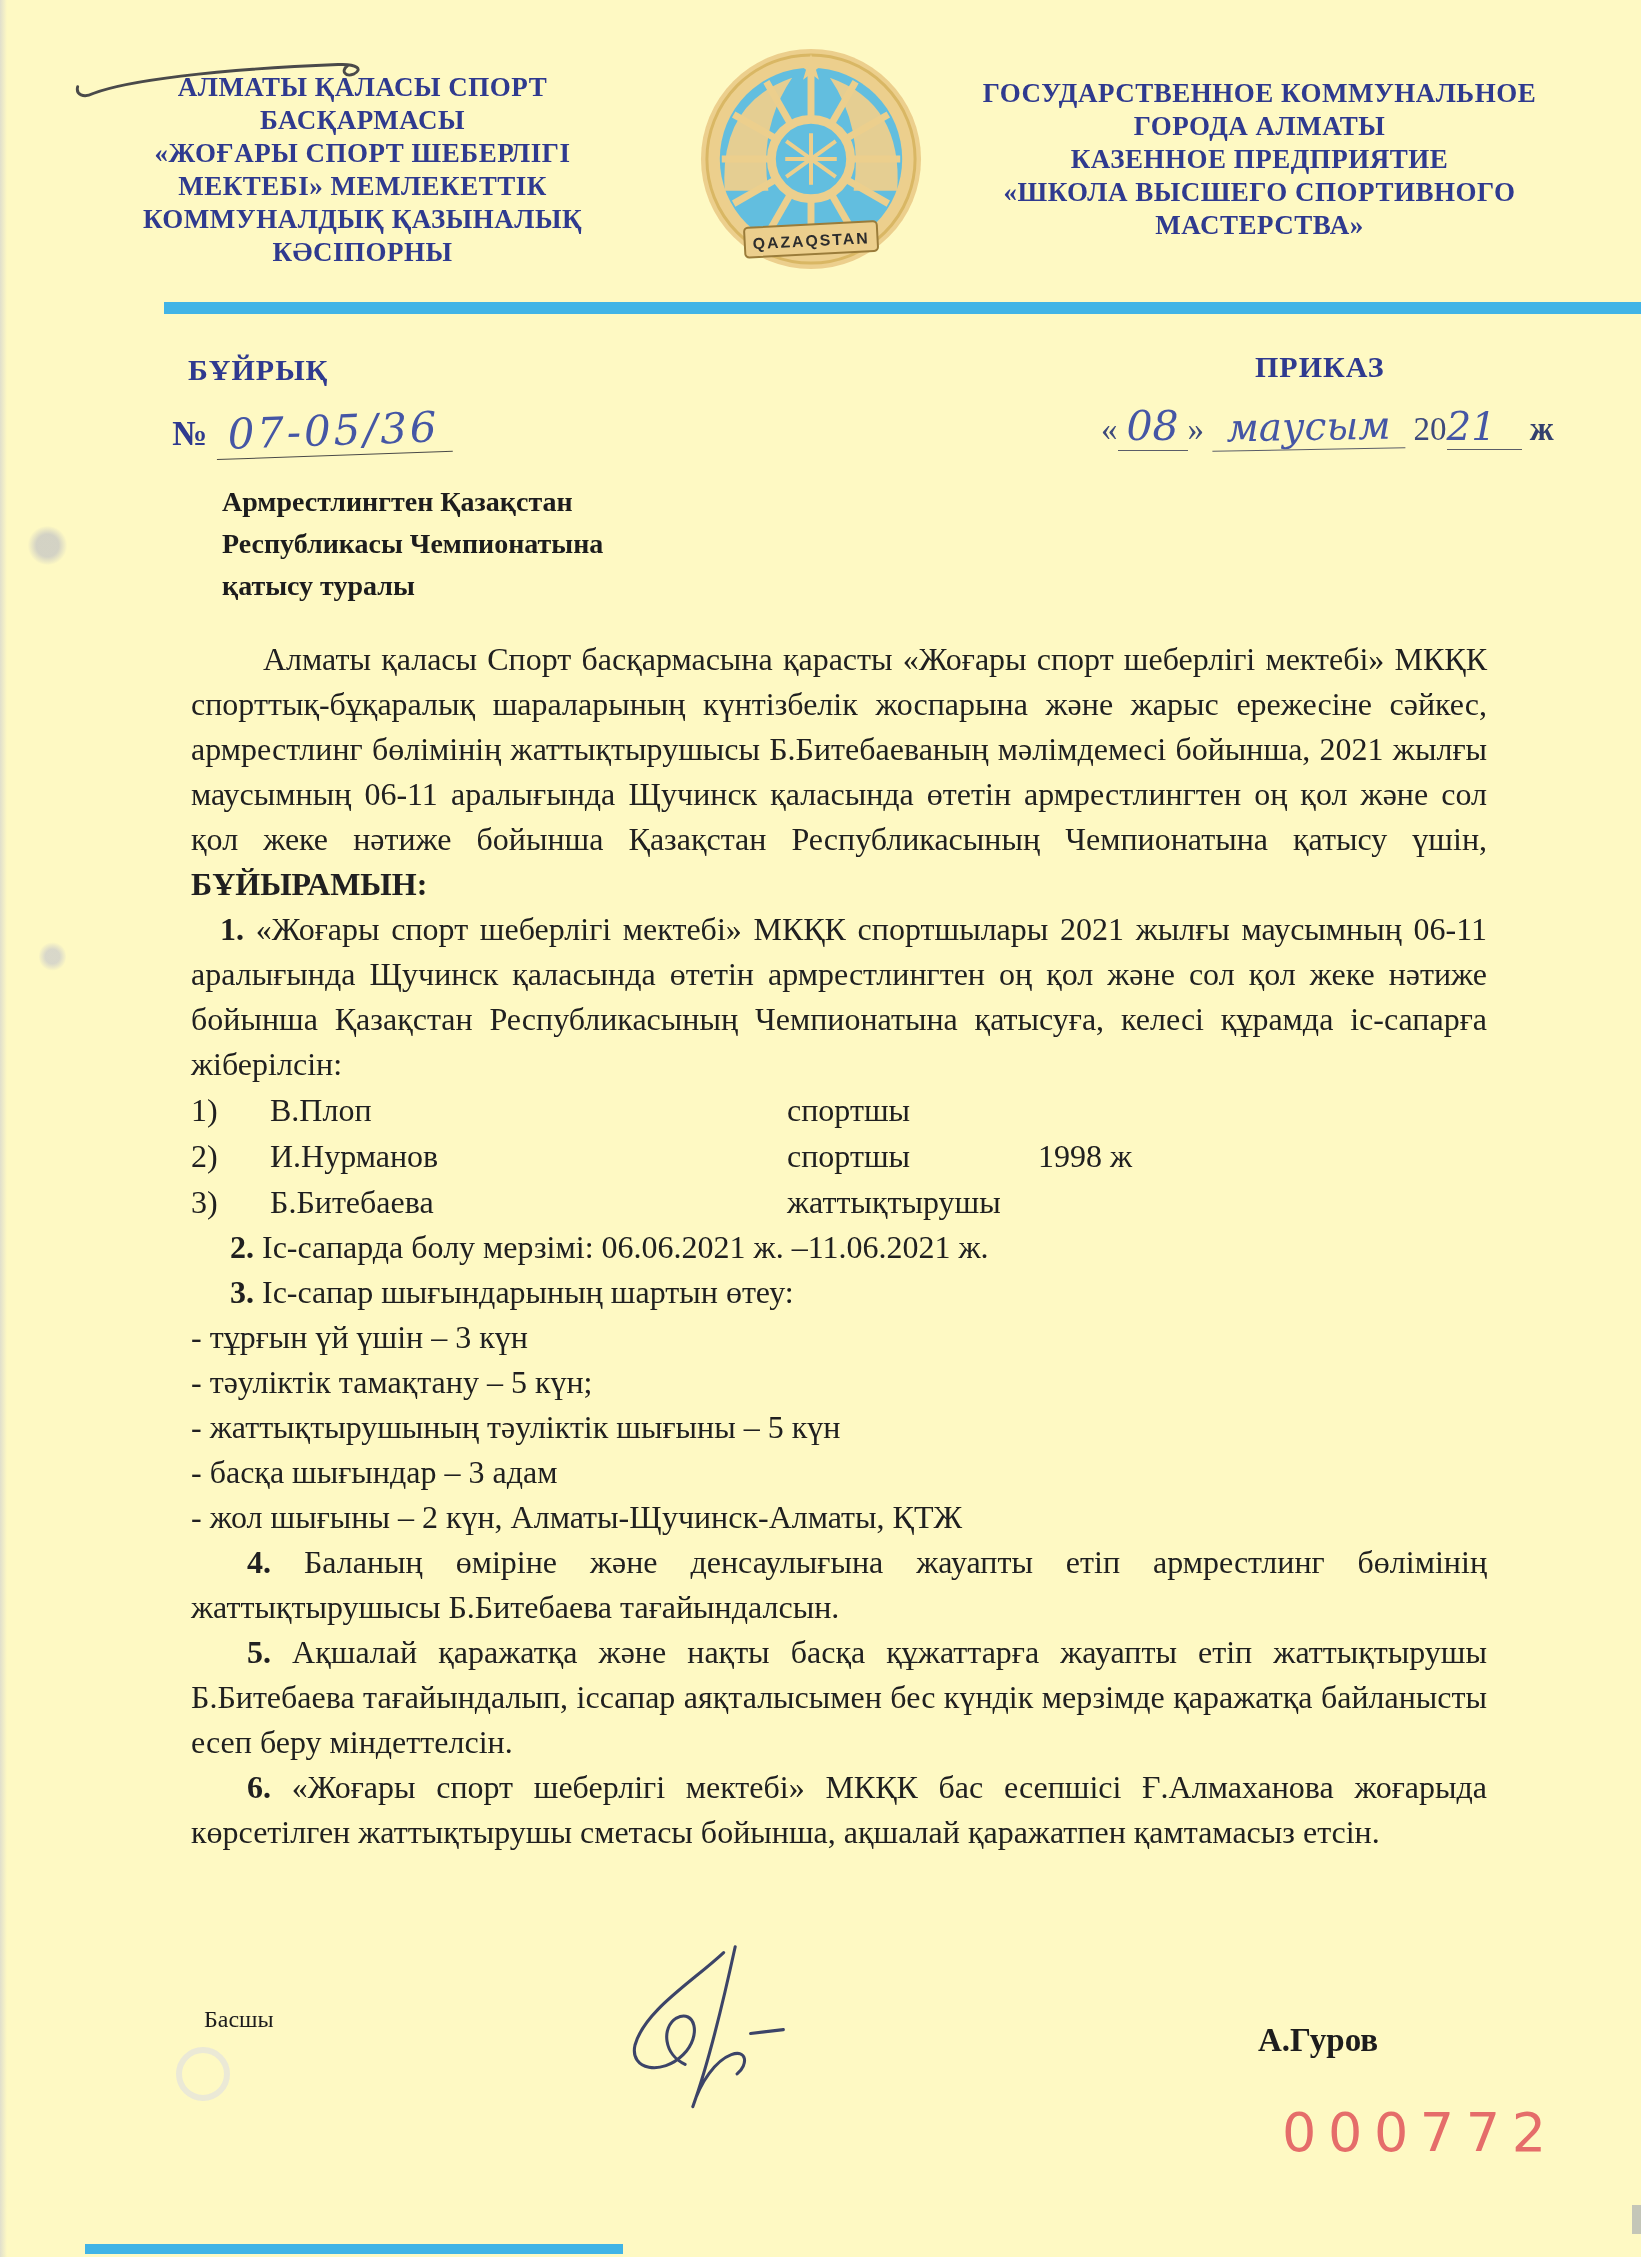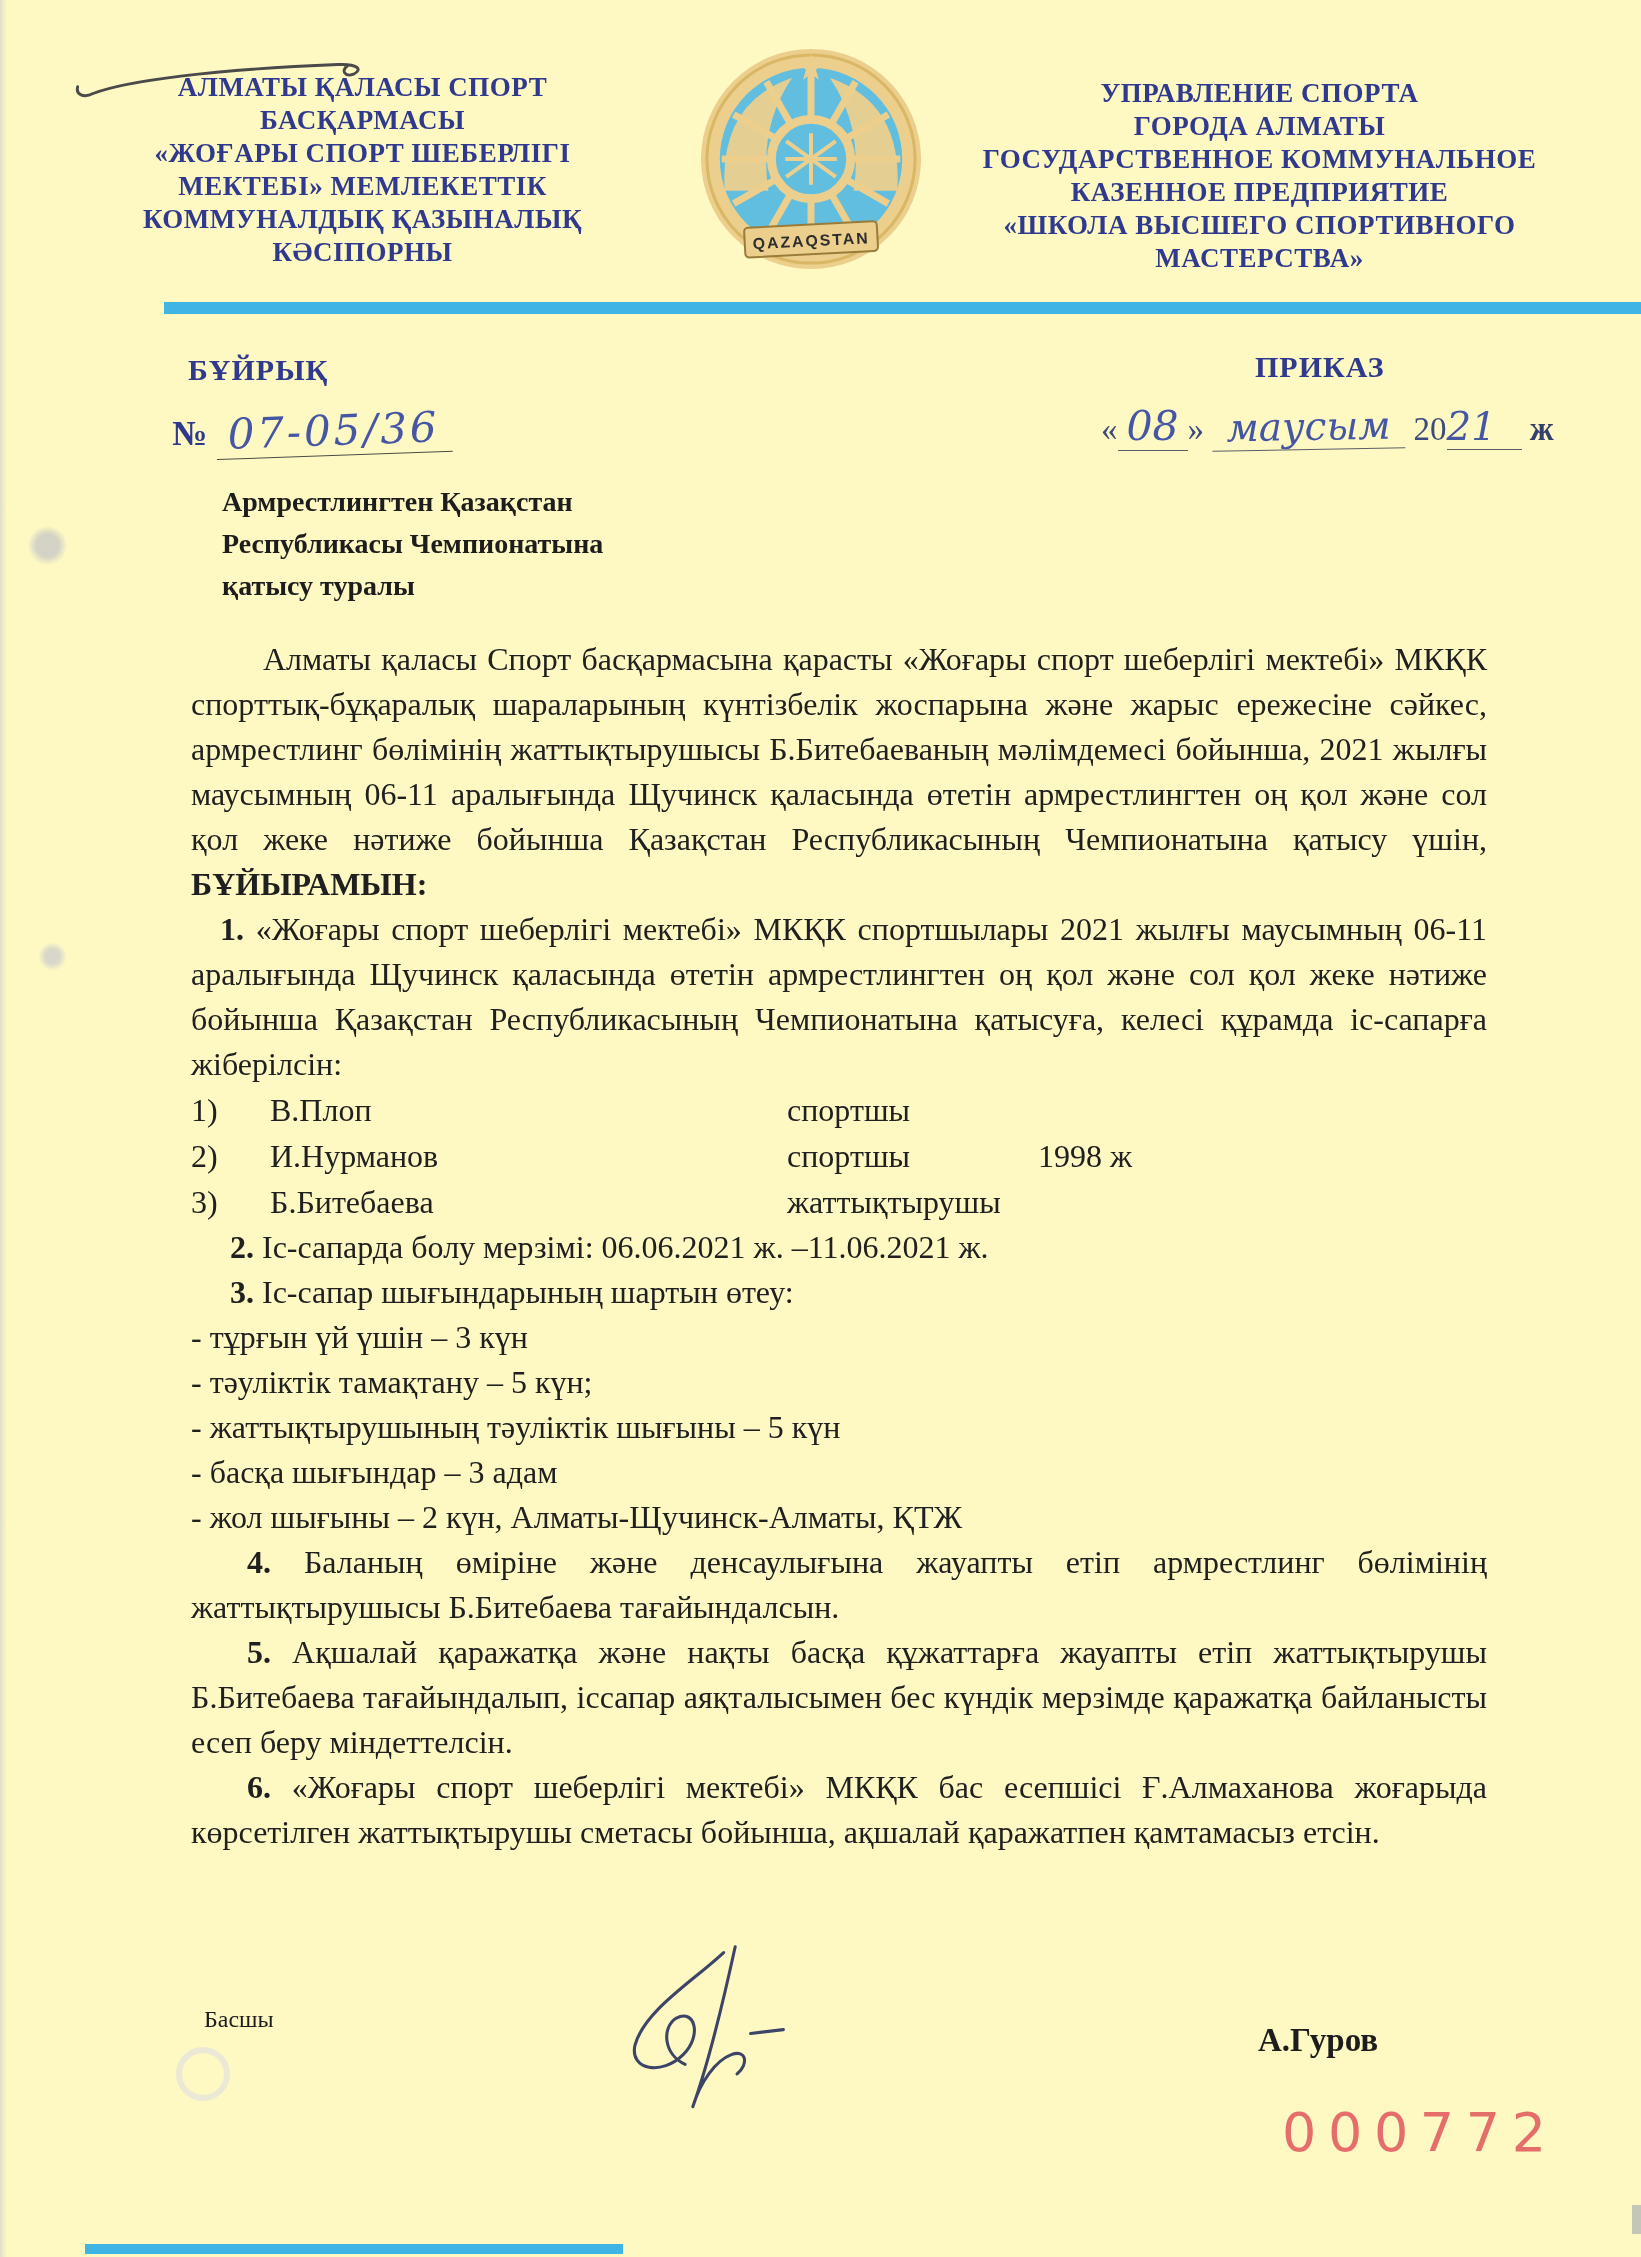--- a/index.html
+++ b/index.html
@@ -113,23 +113,22 @@
         <line x1="89" y1="118" x2="141" y2="118"></line>
     </g>
     <polygon points="115,12 118,22 128,22 120,28 123,38 115,32 107,38 110,28 102,22 112,22" fill="#eccf8d"></polygon>
     <g transform="rotate(-3 115 198)">
       <rect x="48" y="184" width="134" height="30" rx="4" fill="#eccf8d" stroke="#9a7c3a" stroke-width="2"></rect>
       <text x="115" y="206" text-anchor="middle" font-family="Liberation Sans, sans-serif" font-size="16" font-weight="bold" fill="#2d2d2d" letter-spacing="2">QAZAQSTAN</text>
     </g>
   </svg>
 
   <div class="hdr-block hdr-right">
-    <div>УПРАВЛЕНИЕ СПОРТА</div>
+    <div>ГОСУДАРСТВЕННОЕ КОММУНАЛЬНОЕ</div>
     <div>ГОРОДА АЛМАТЫ</div>
-    <div>ГОСУДАРСТВЕННОЕ КОММУНАЛЬНОЕ</div>
     <div>КАЗЕННОЕ ПРЕДПРИЯТИЕ</div>
     <div>«ШКОЛА ВЫСШЕГО СПОРТИВНОГО</div>
     <div>МАСТЕРСТВА»</div>
   </div>
 
   <div class="rule rule-top"></div>
 
   <div class="order-title t-kk">БҰЙРЫҚ</div>
   <div class="order-title t-ru">ПРИКАЗ</div>
 

